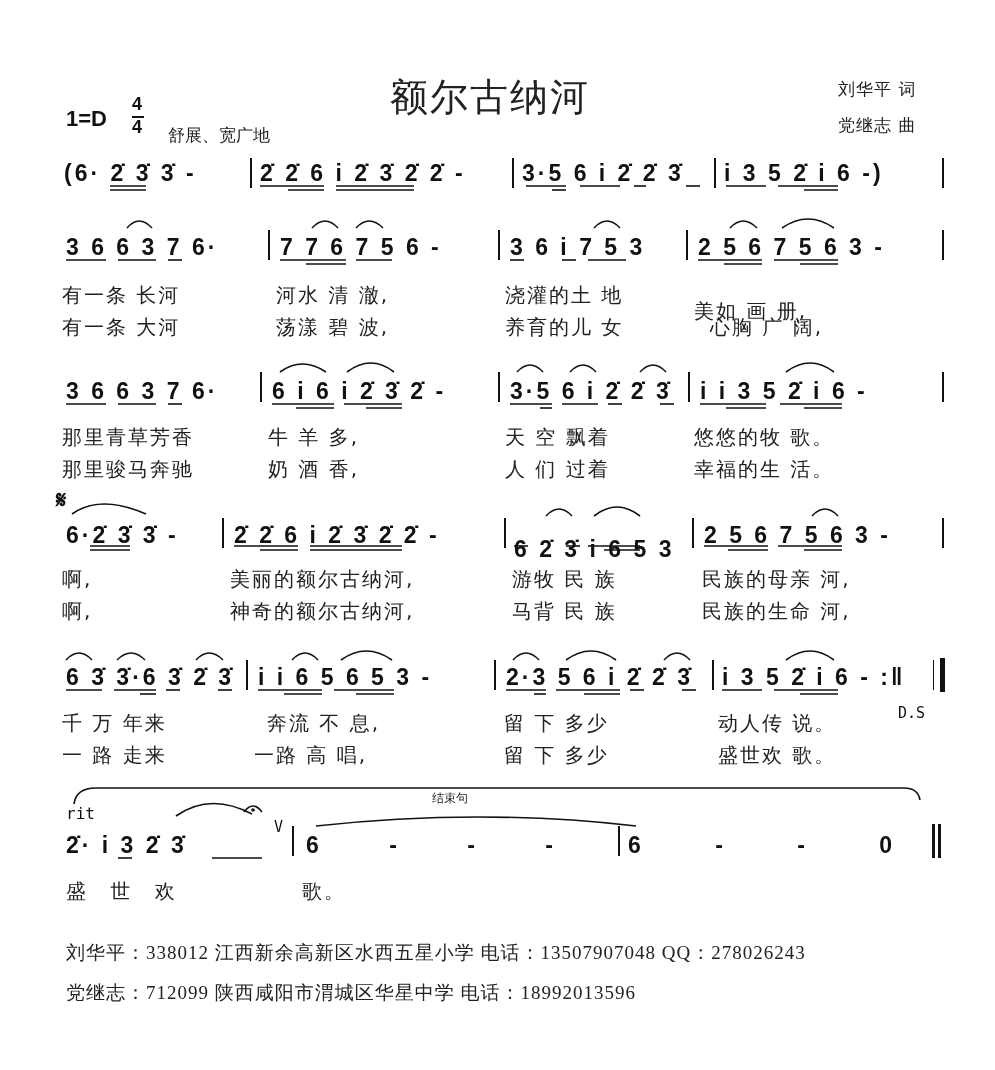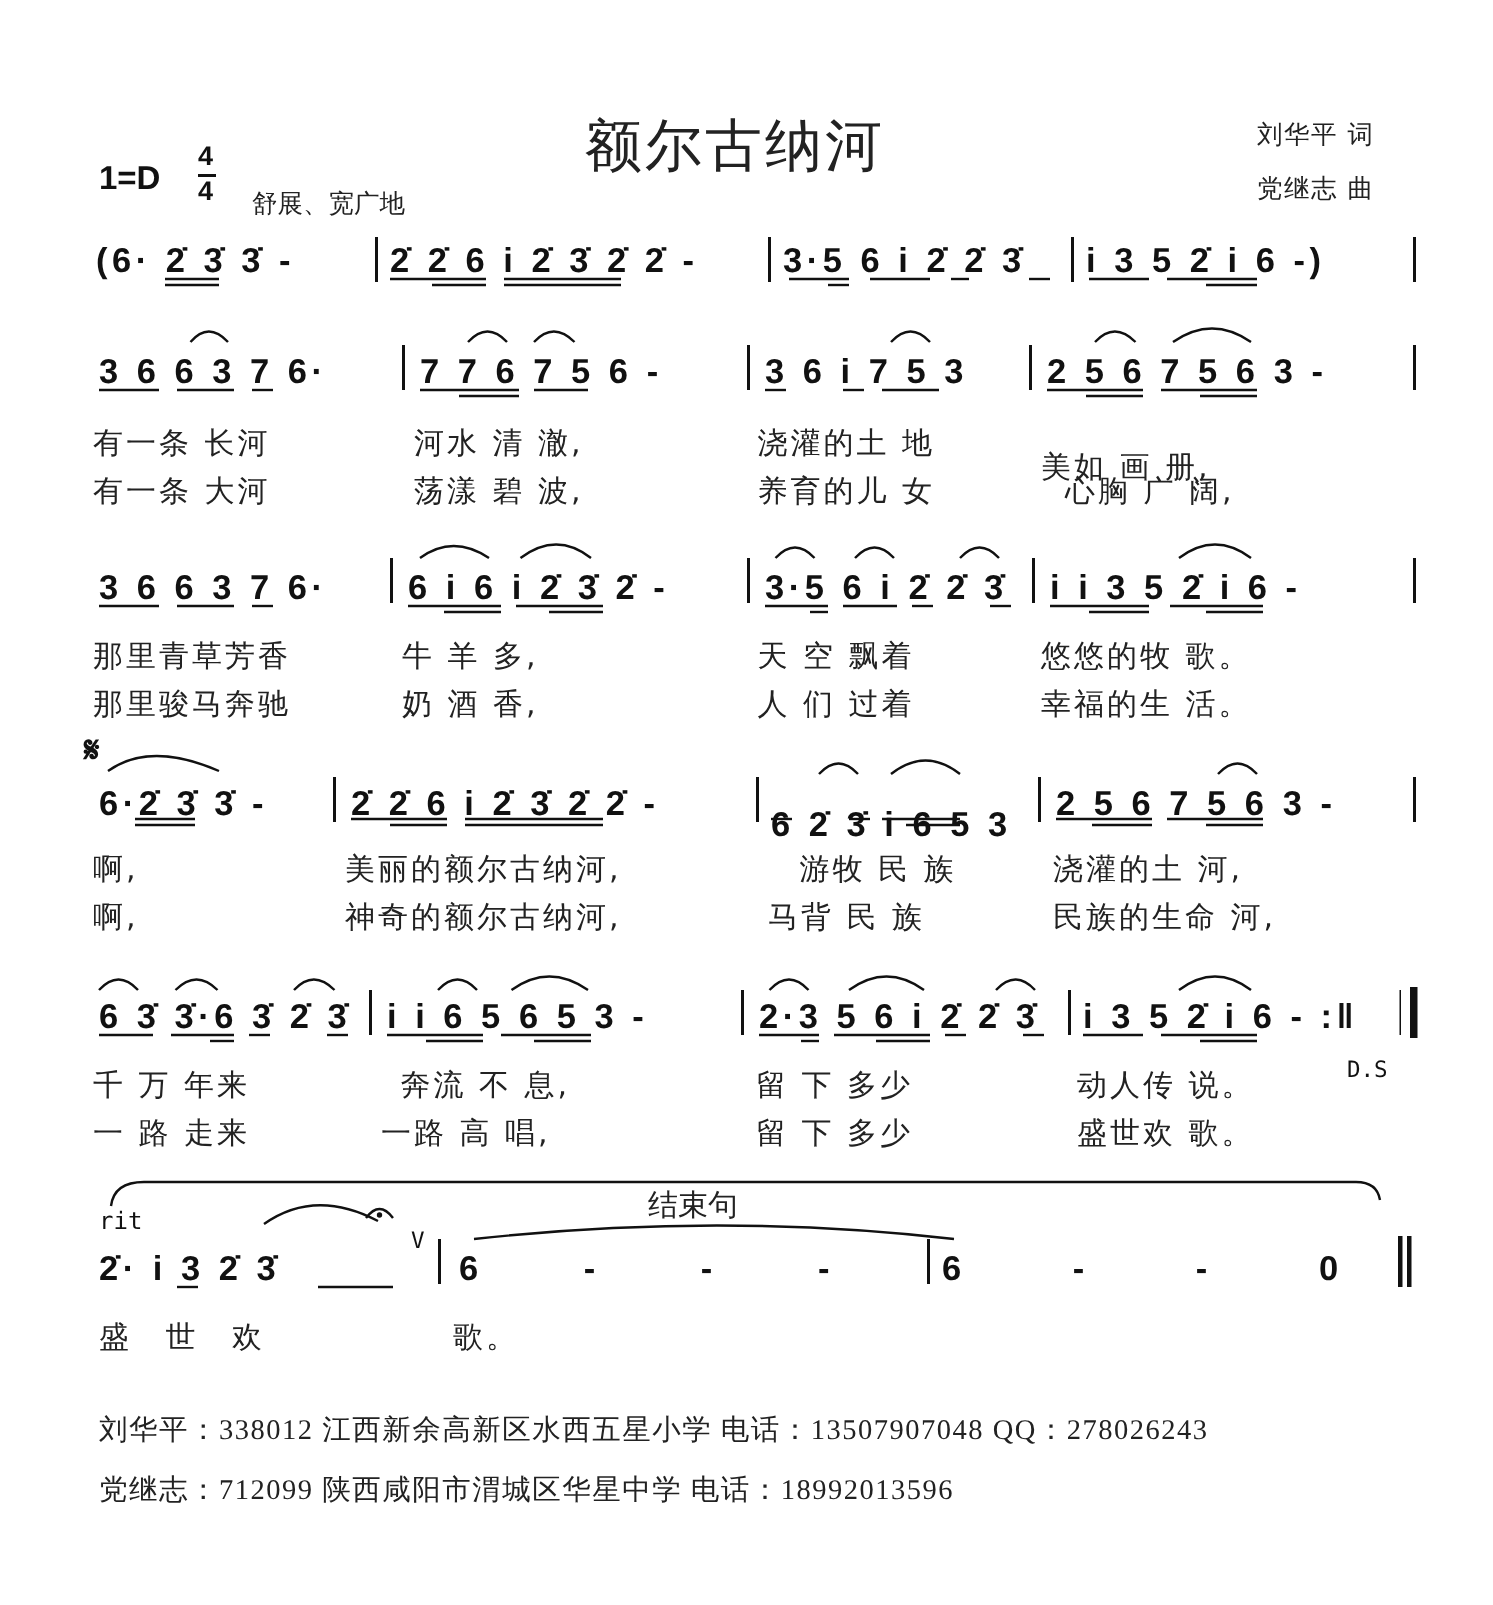--- a/index.html
+++ b/index.html
@@ -77,22 +77,22 @@
 <div class="abs notes" style="left:66px;top:522px;">6·2̇ 3̇ 3̇  -</div>
 <div class="bar" style="left:222px;top:518px;"></div>
 <div class="abs notes" style="left:234px;top:522px;">2̇ 2̇ 6 i 2̇ 3̇ 2̇ 2̇  -</div>
 <div class="bar" style="left:504px;top:518px;"></div>
 <div class="abs notes" style="left:514px;top:536px;">6 2̇ 3̇ i 6 5 3</div>
 <div class="bar" style="left:692px;top:518px;"></div>
 <div class="abs notes" style="left:704px;top:522px;">2 5 6 7 5 6 3  -</div>
 <div class="bar" style="left:942px;top:518px;"></div>
 <div class="abs lyric" style="left:62px;top:566px;">啊,</div>
 <div class="abs lyric" style="left:230px;top:566px;">美丽的额尔古纳河,</div>
-<div class="abs lyric" style="left:512px;top:566px;margin-left:21px;">游牧  民   族</div>
-<div class="abs lyric" style="left:702px;top:566px;">浇灌的土  河,</div>
+<div class="abs lyric" style="left:512px;top:566px;">游牧  民   族</div>
+<div class="abs lyric" style="left:702px;top:566px;">民族的母亲  河,</div>
 <div class="abs lyric" style="left:62px;top:598px;">啊,</div>
 <div class="abs lyric" style="left:230px;top:598px;">神奇的额尔古纳河,</div>
 <div class="abs lyric" style="left:512px;top:598px;">马背  民   族</div>
 <div class="abs lyric" style="left:702px;top:598px;">民族的生命  河,</div>
 
 <div class="abs notes" style="left:66px;top:664px;">6 3̇ 3̇·6 3̇ 2̇ 3̇</div>
 <div class="bar" style="left:246px;top:660px;"></div>
 <div class="abs notes" style="left:258px;top:664px;">i i 6 5 6 5 3  -</div>
 <div class="bar" style="left:494px;top:660px;"></div>
 <div class="abs notes" style="left:506px;top:664px;">2·3 5 6 i 2̇ 2̇ 3̇</div>
@@ -102,21 +102,21 @@
 <div class="abs lyric" style="left:62px;top:710px;">千  万   年来</div>
 <div class="abs lyric" style="left:254px;top:710px;margin-left:13px;">奔流  不    息,</div>
 <div class="abs lyric" style="left:504px;top:710px;">留   下    多少</div>
 <div class="abs lyric" style="left:718px;top:710px;">动人传      说。</div>
 <div class="abs lyric" style="left:62px;top:742px;">一  路   走来</div>
 <div class="abs lyric" style="left:254px;top:742px;">一路  高    唱,</div>
 <div class="abs lyric" style="left:504px;top:742px;">留   下    多少</div>
 <div class="abs lyric" style="left:718px;top:742px;">盛世欢      歌。</div>
 
 <div class="abs small" style="left:66px;top:804px;font-size:16px;">rit</div>
-<div class="abs" style="left:432px;top:790px;font-size:20px;color:#222;">结束句</div>
+<div class="abs" style="left:432px;top:790px;font-size:12px;color:#222;">结束句</div>
 <div class="abs notes" style="left:66px;top:832px;">2̇· i 3 2̇ 3̇</div>
 <div class="abs small" style="left:274px;top:818px;">V</div>
 <div class="bar" style="left:292px;top:826px;"></div>
 <div class="abs notes" style="left:306px;top:832px;word-spacing:58px;">6  -  -  -</div>
 <div class="bar" style="left:618px;top:826px;"></div>
 <div class="abs notes" style="left:628px;top:832px;word-spacing:62px;">6  -  -  0</div>
 <div class="abs lyric" style="left:66px;top:878px;word-spacing:14px;">盛  世  欢</div>
 <div class="abs lyric" style="left:302px;top:878px;">歌。</div>
 
 <div class="dbar" style="left:940px;top:658px;"></div>

